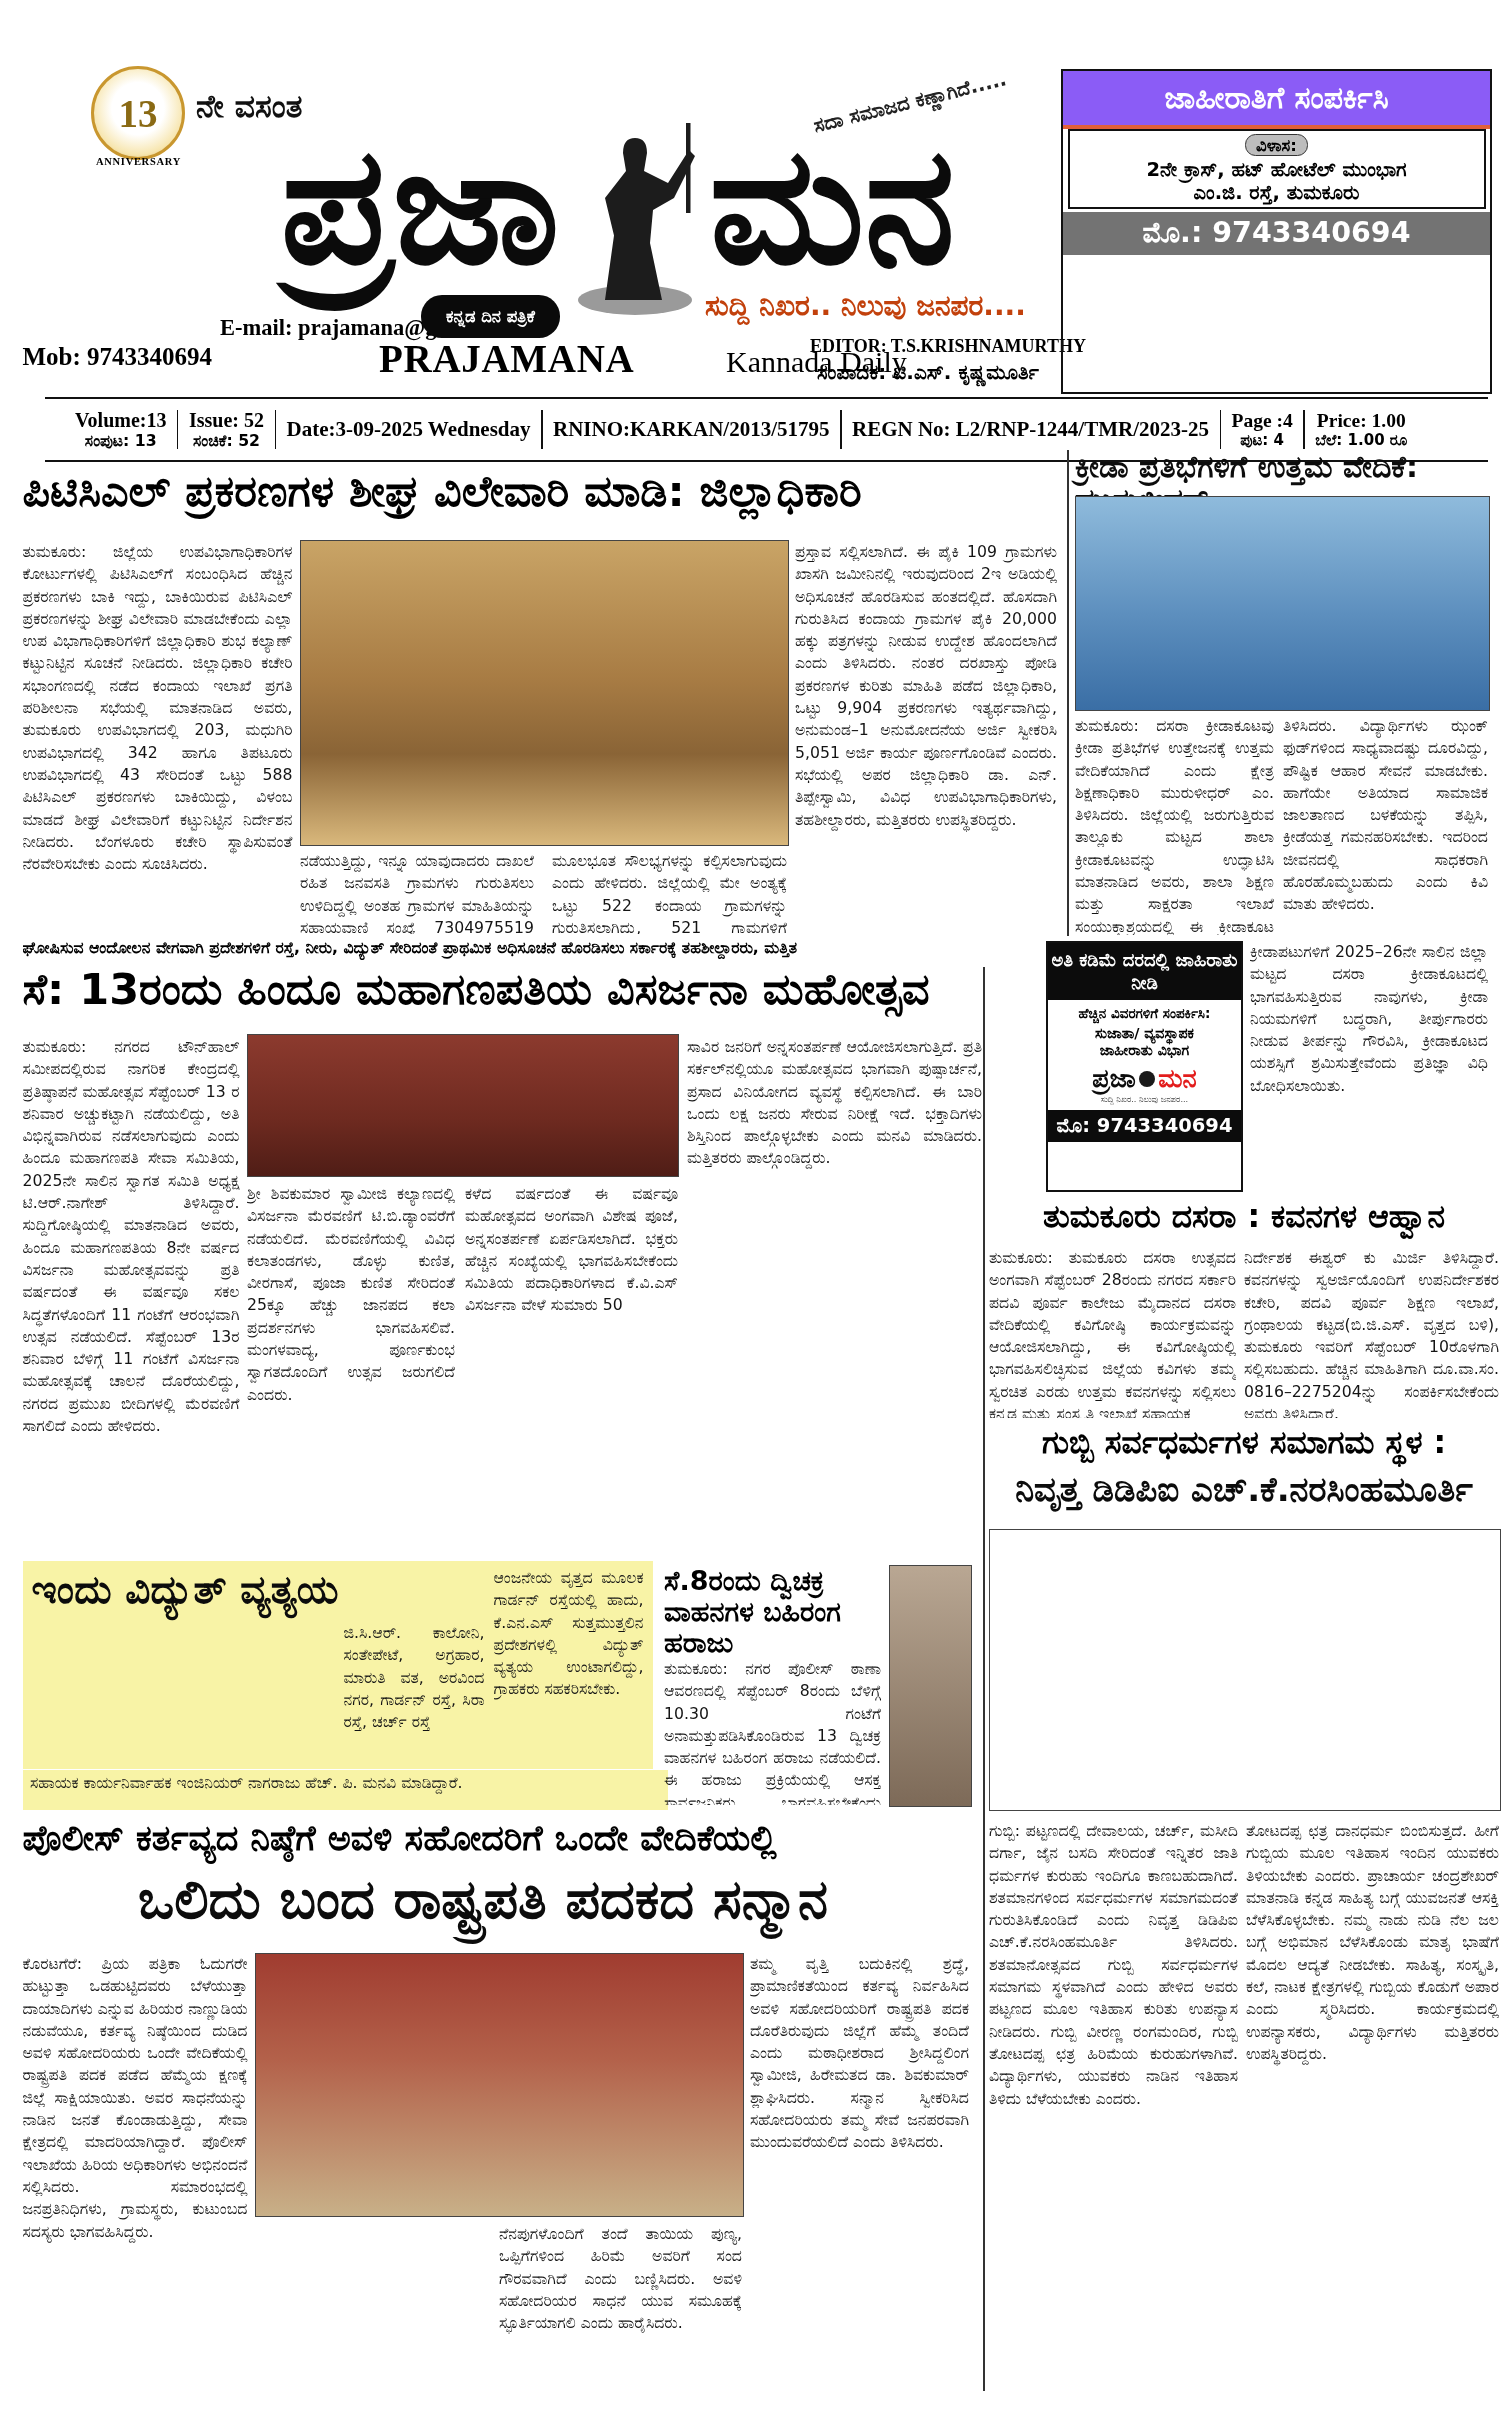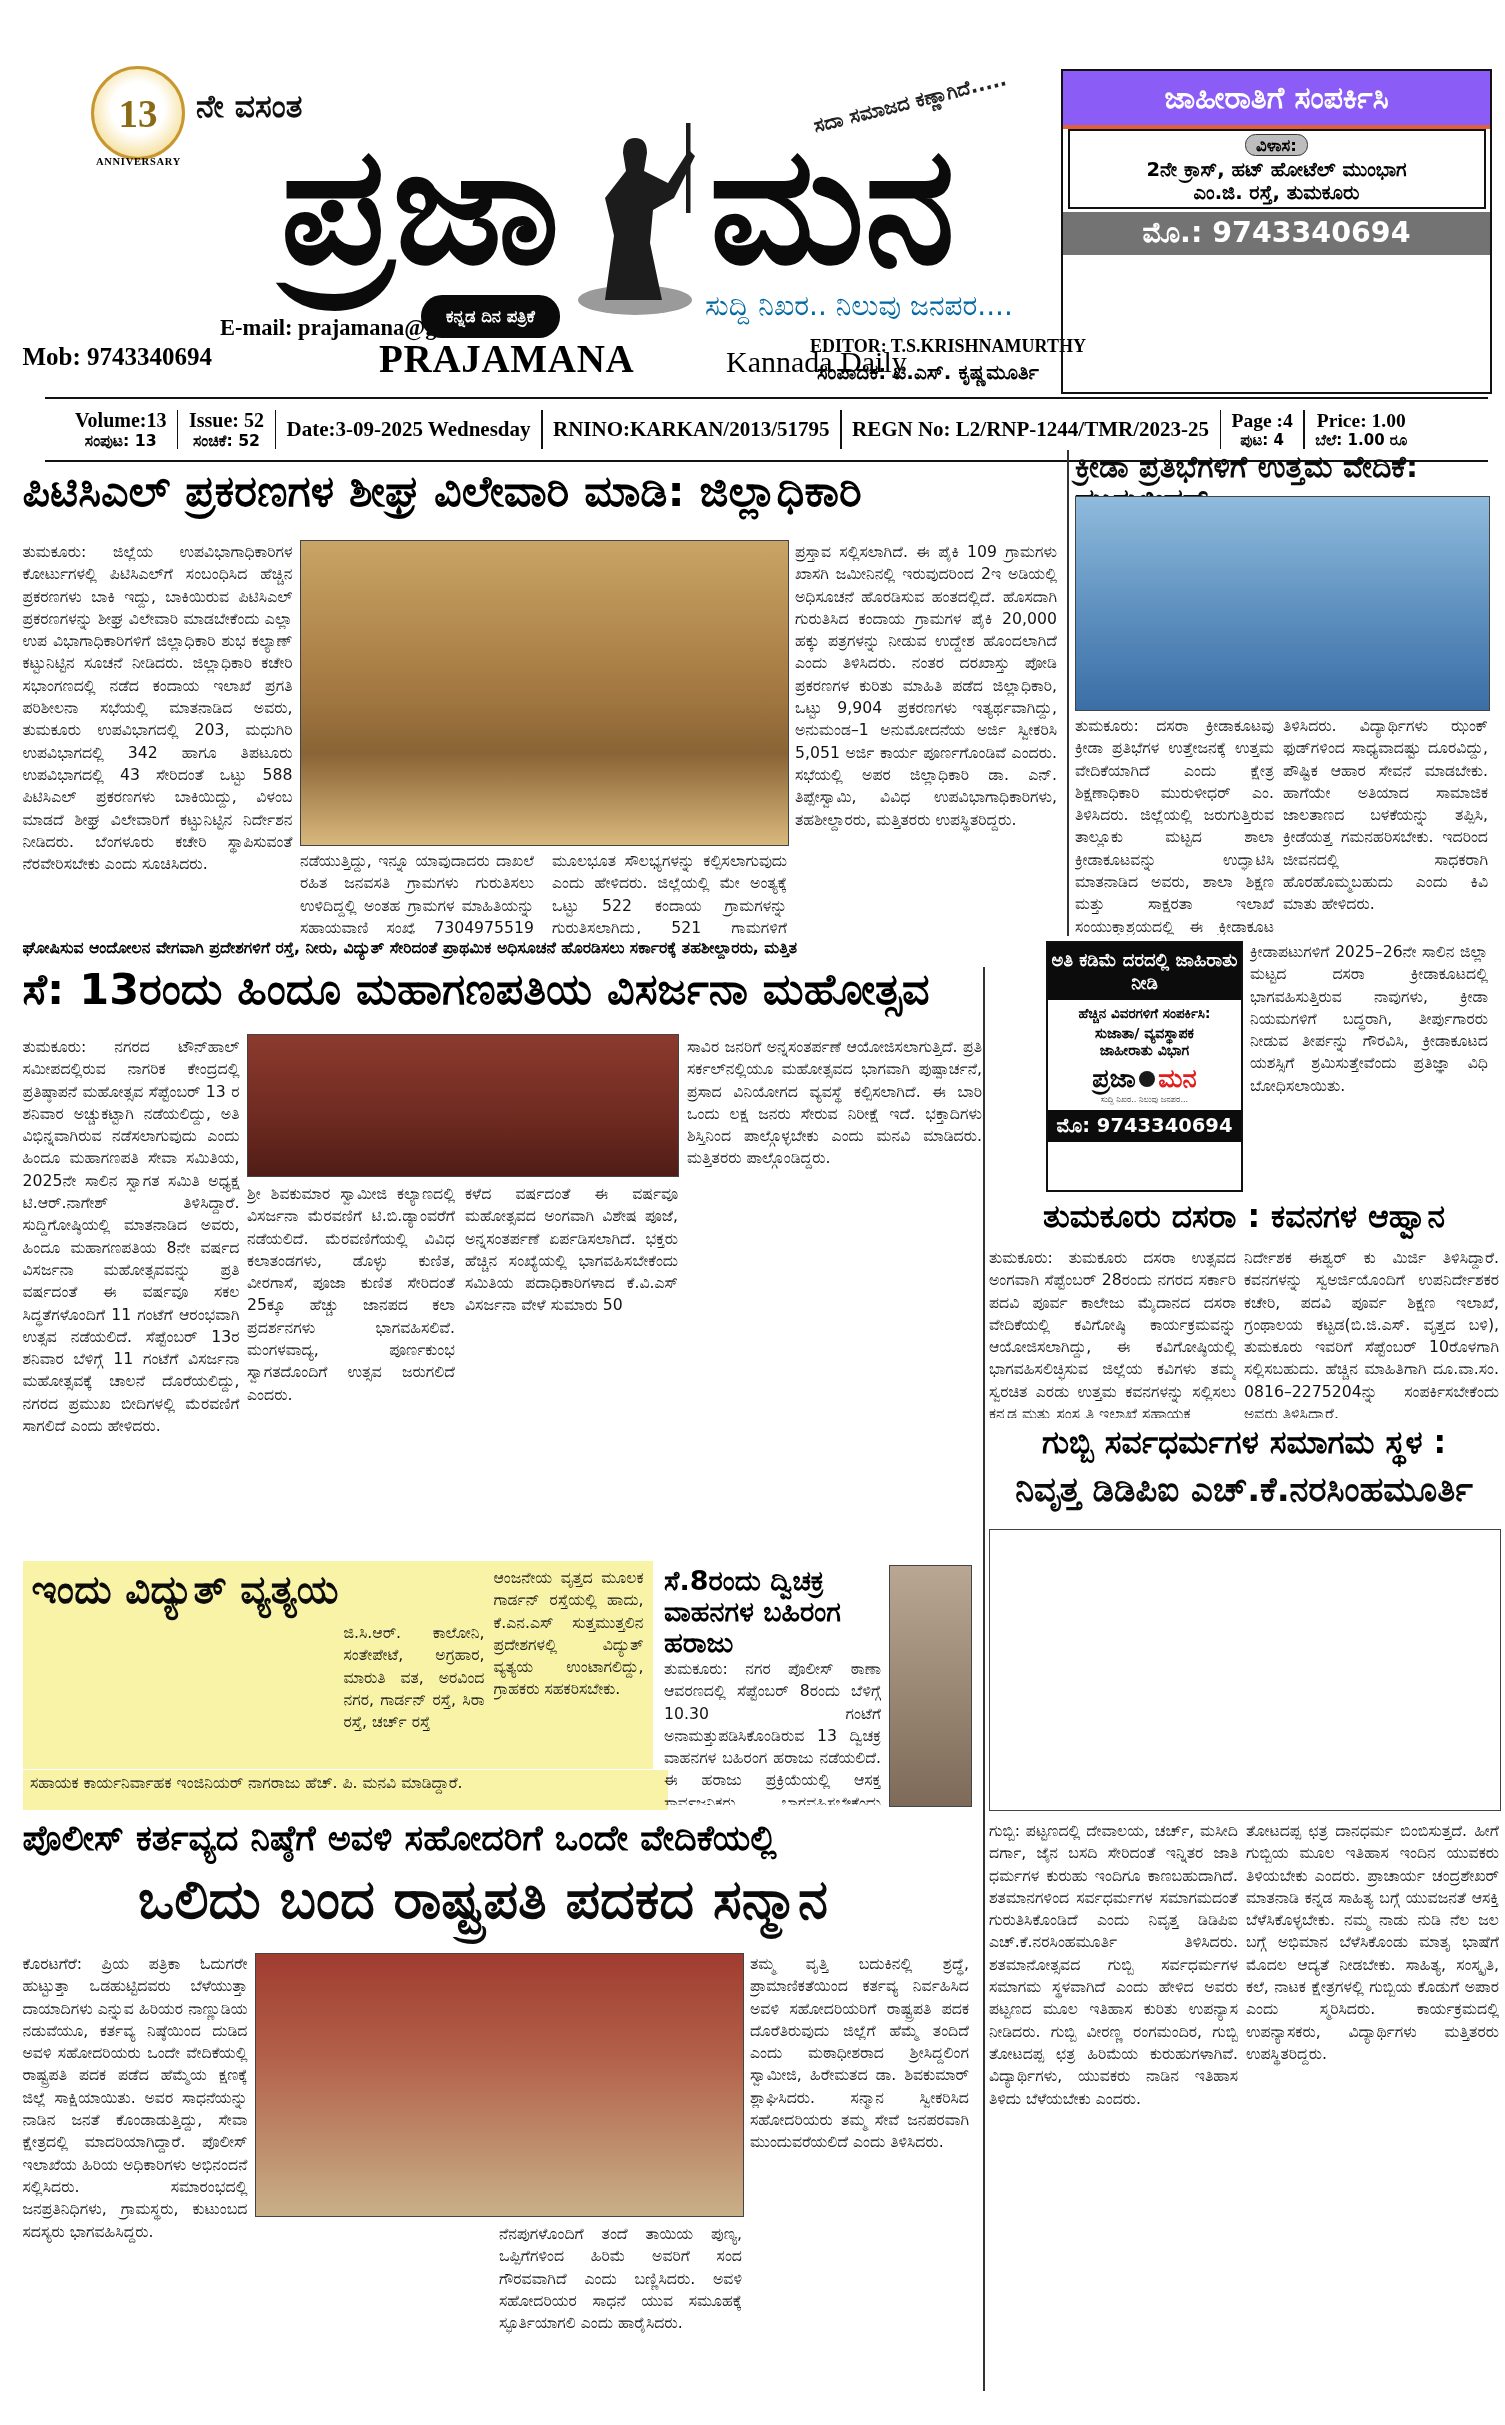--- a/index.html
+++ b/index.html
@@ -55,21 +55,21 @@
         <ellipse cx="50" cy="138" rx="38" ry="10" fill="#9a9a9a"></ellipse>
         <path d="M30 138 L36 95 L30 70 L44 52 L42 40 Q42 30 50 30 Q58 30 58 40 L56 52 L72 60 L86 38 L90 42 L76 70 L62 78 L60 100 L68 138 Z" fill="#1c1c1c"></path>
         <rect x="84" y="20" width="3" height="60" fill="#1c1c1c"></rect>
       </svg>
     </span>
     <span class="kn" style="font-size:163px;font-weight:900;color:#0b0b0b;line-height:1;">ಮನ</span>
   </div>
 
   <div class="abs" style="left:220px;top:315px;width:420px;font-size:22.5px;font-weight:800;">E-mail: prajamana@gmail.com</div>
   <div class="abs kn pill" style="left:421px;top:295px;width:139px;height:43px;font-size:16.5px;">ಕನ್ನಡ ದಿನ ಪತ್ರಿಕೆ</div>
-  <div class="abs kn" style="left:705px;top:289px;width:367px;font-size:28px;font-weight:400;color:#0369a1;">ಸುದ್ದಿ ನಿಖರ.. ನಿಲುವು ಜನಪರ....</div>
+  <div class="abs kn" style="left:705px;top:289px;width:367px;font-size:28px;font-weight:700;color:#c2410c;">ಸುದ್ದಿ ನಿಖರ.. ನಿಲುವು ಜನಪರ....</div>
 
   <div class="abs" style="left:22.5px;top:343px;font-size:25px;font-weight:700;">Mob: 9743340694</div>
   <div class="abs" style="left:379px;top:336px;font-size:39px;font-weight:900;letter-spacing:0.7px;">PRAJAMANA</div>
   <div class="abs" style="left:726px;top:345px;font-size:30px;">Kannada Daily</div>
   <div class="abs" style="left:810px;top:336px;font-size:18px;font-weight:800;">EDITOR: T.S.KRISHNAMURTHY</div>
   <div class="abs kn" style="left:817px;top:360px;font-size:20px;font-weight:800;">ಸಂಪಾದಕ: ಟಿ.ಎಸ್. ಕೃಷ್ಣಮೂರ್ತಿ</div>
 
   <div class="abs adbox" style="left:1061px;top:69px;width:427px;height:321px;">
     <div class="adhead kn" style="height:54px;font-size:30px;">ಜಾಹೀರಾತಿಗೆ ಸಂಪರ್ಕಿಸಿ</div>
     <div style="border:2.2px solid #111;margin:0 4.5px;padding:3px 0;text-align:center;">

